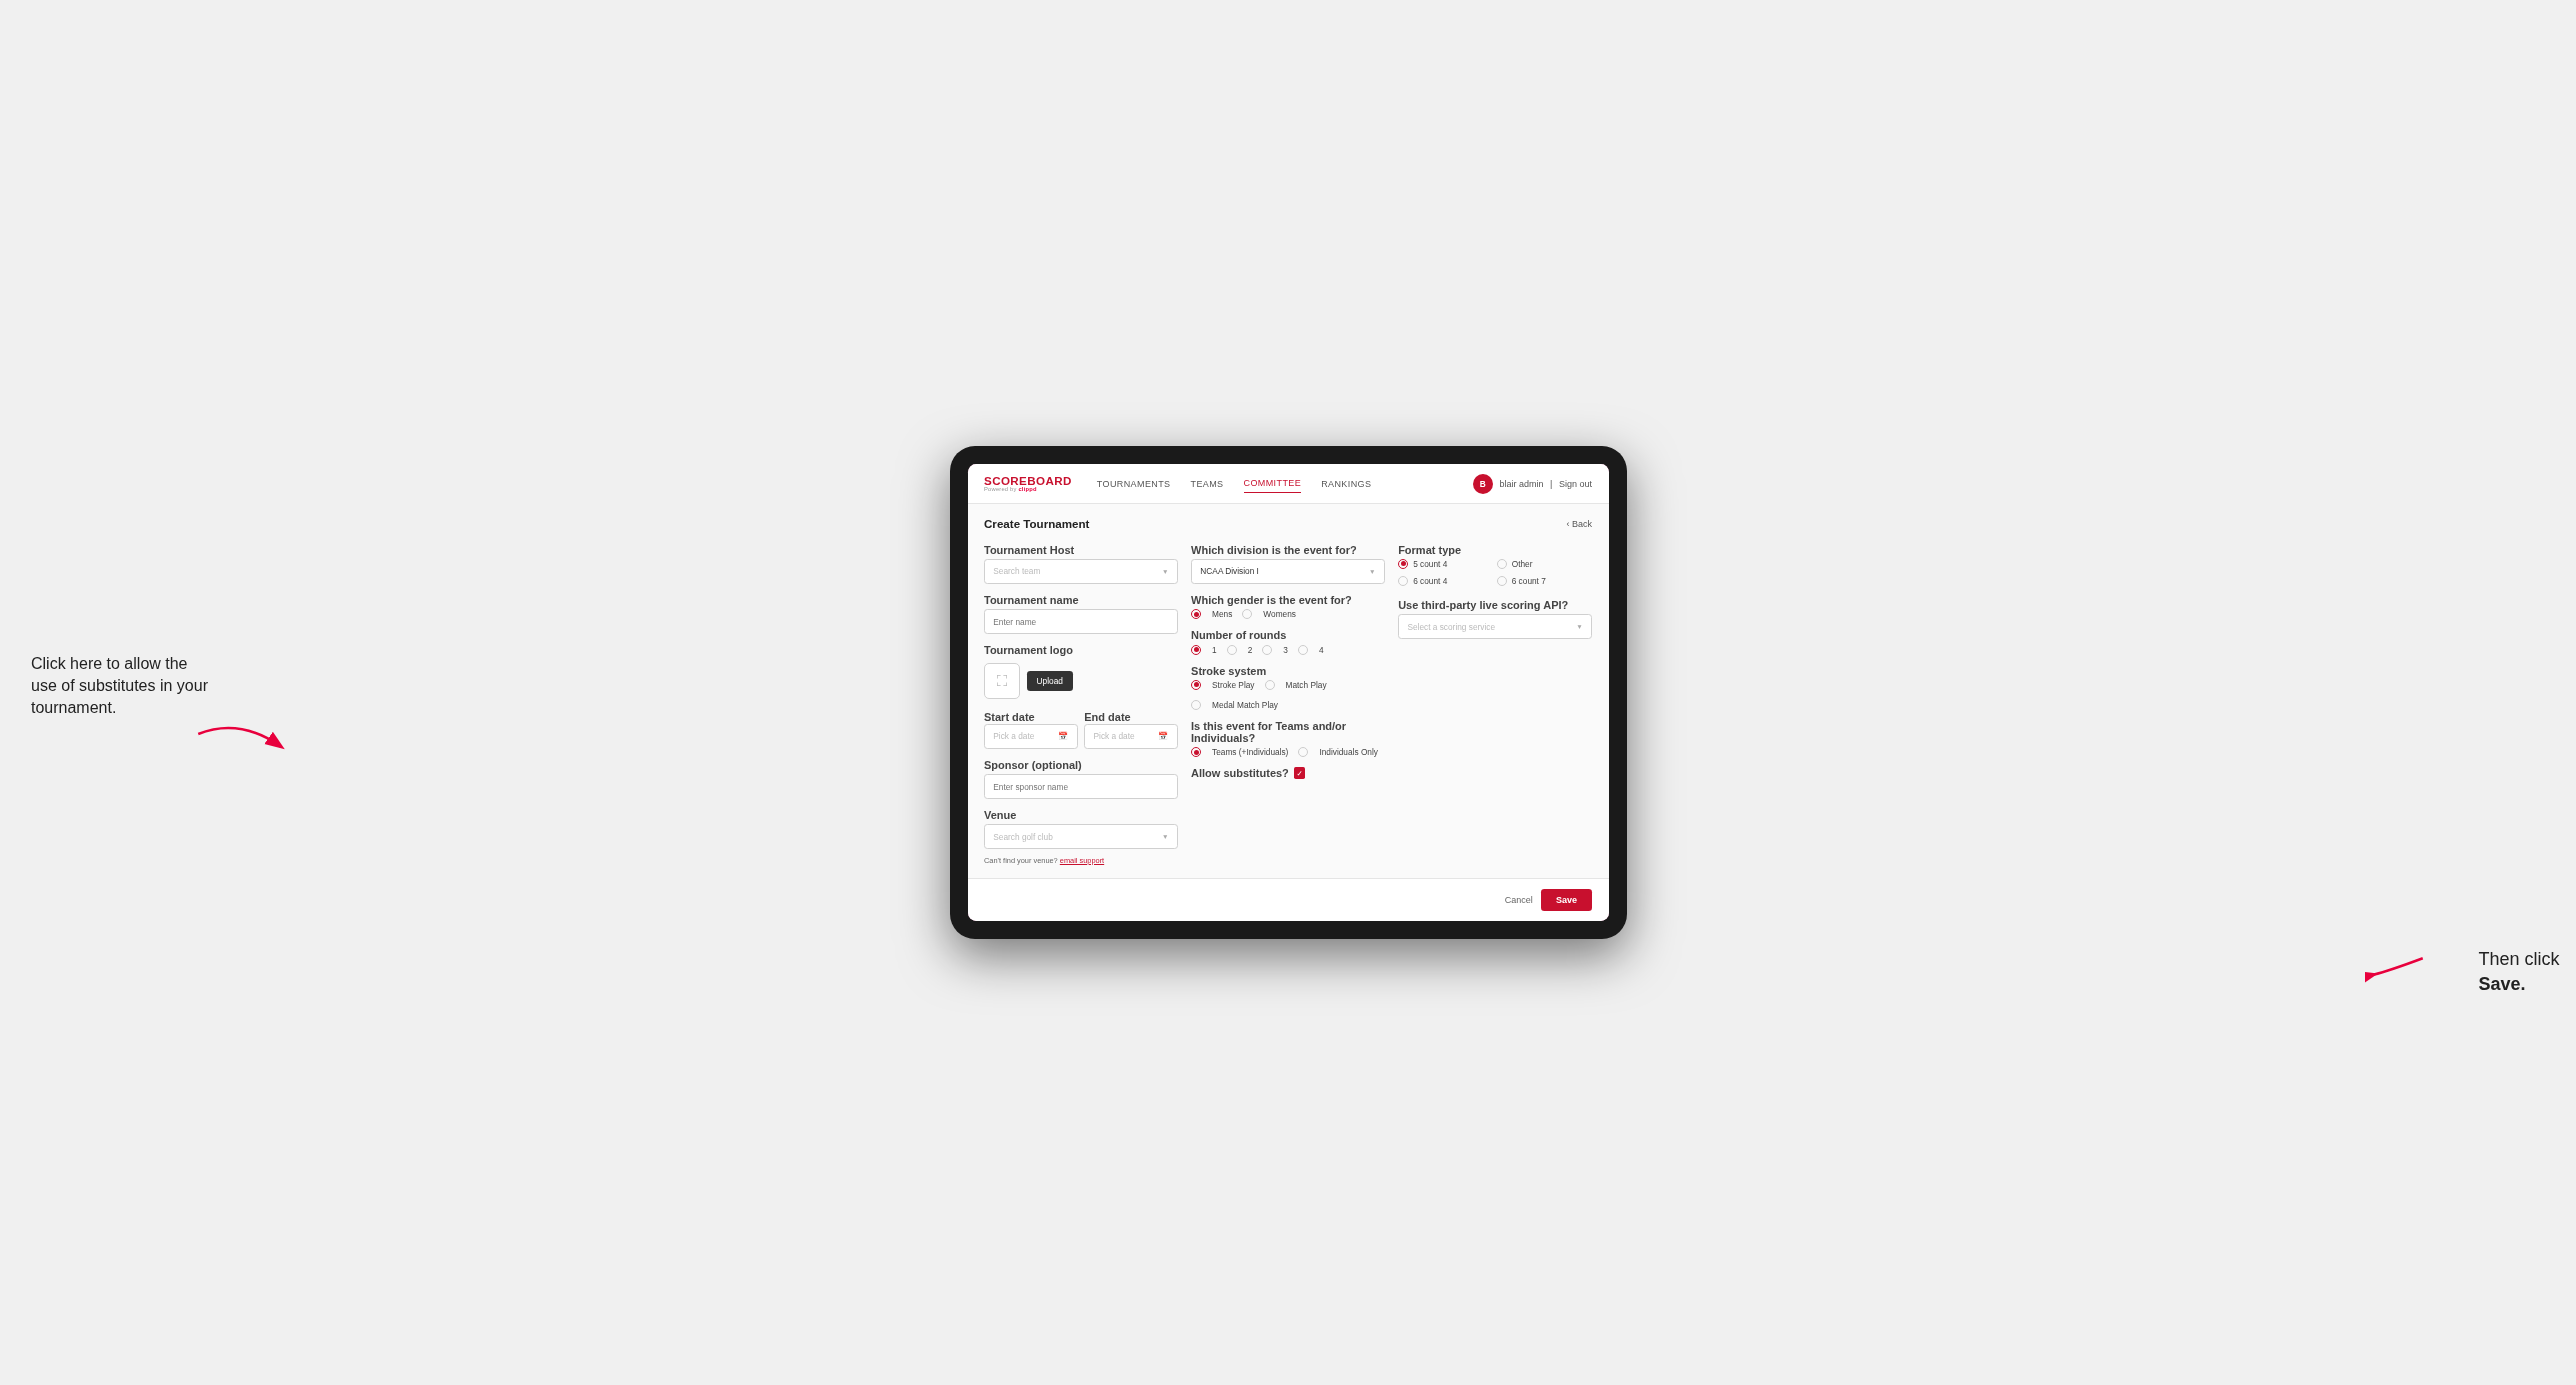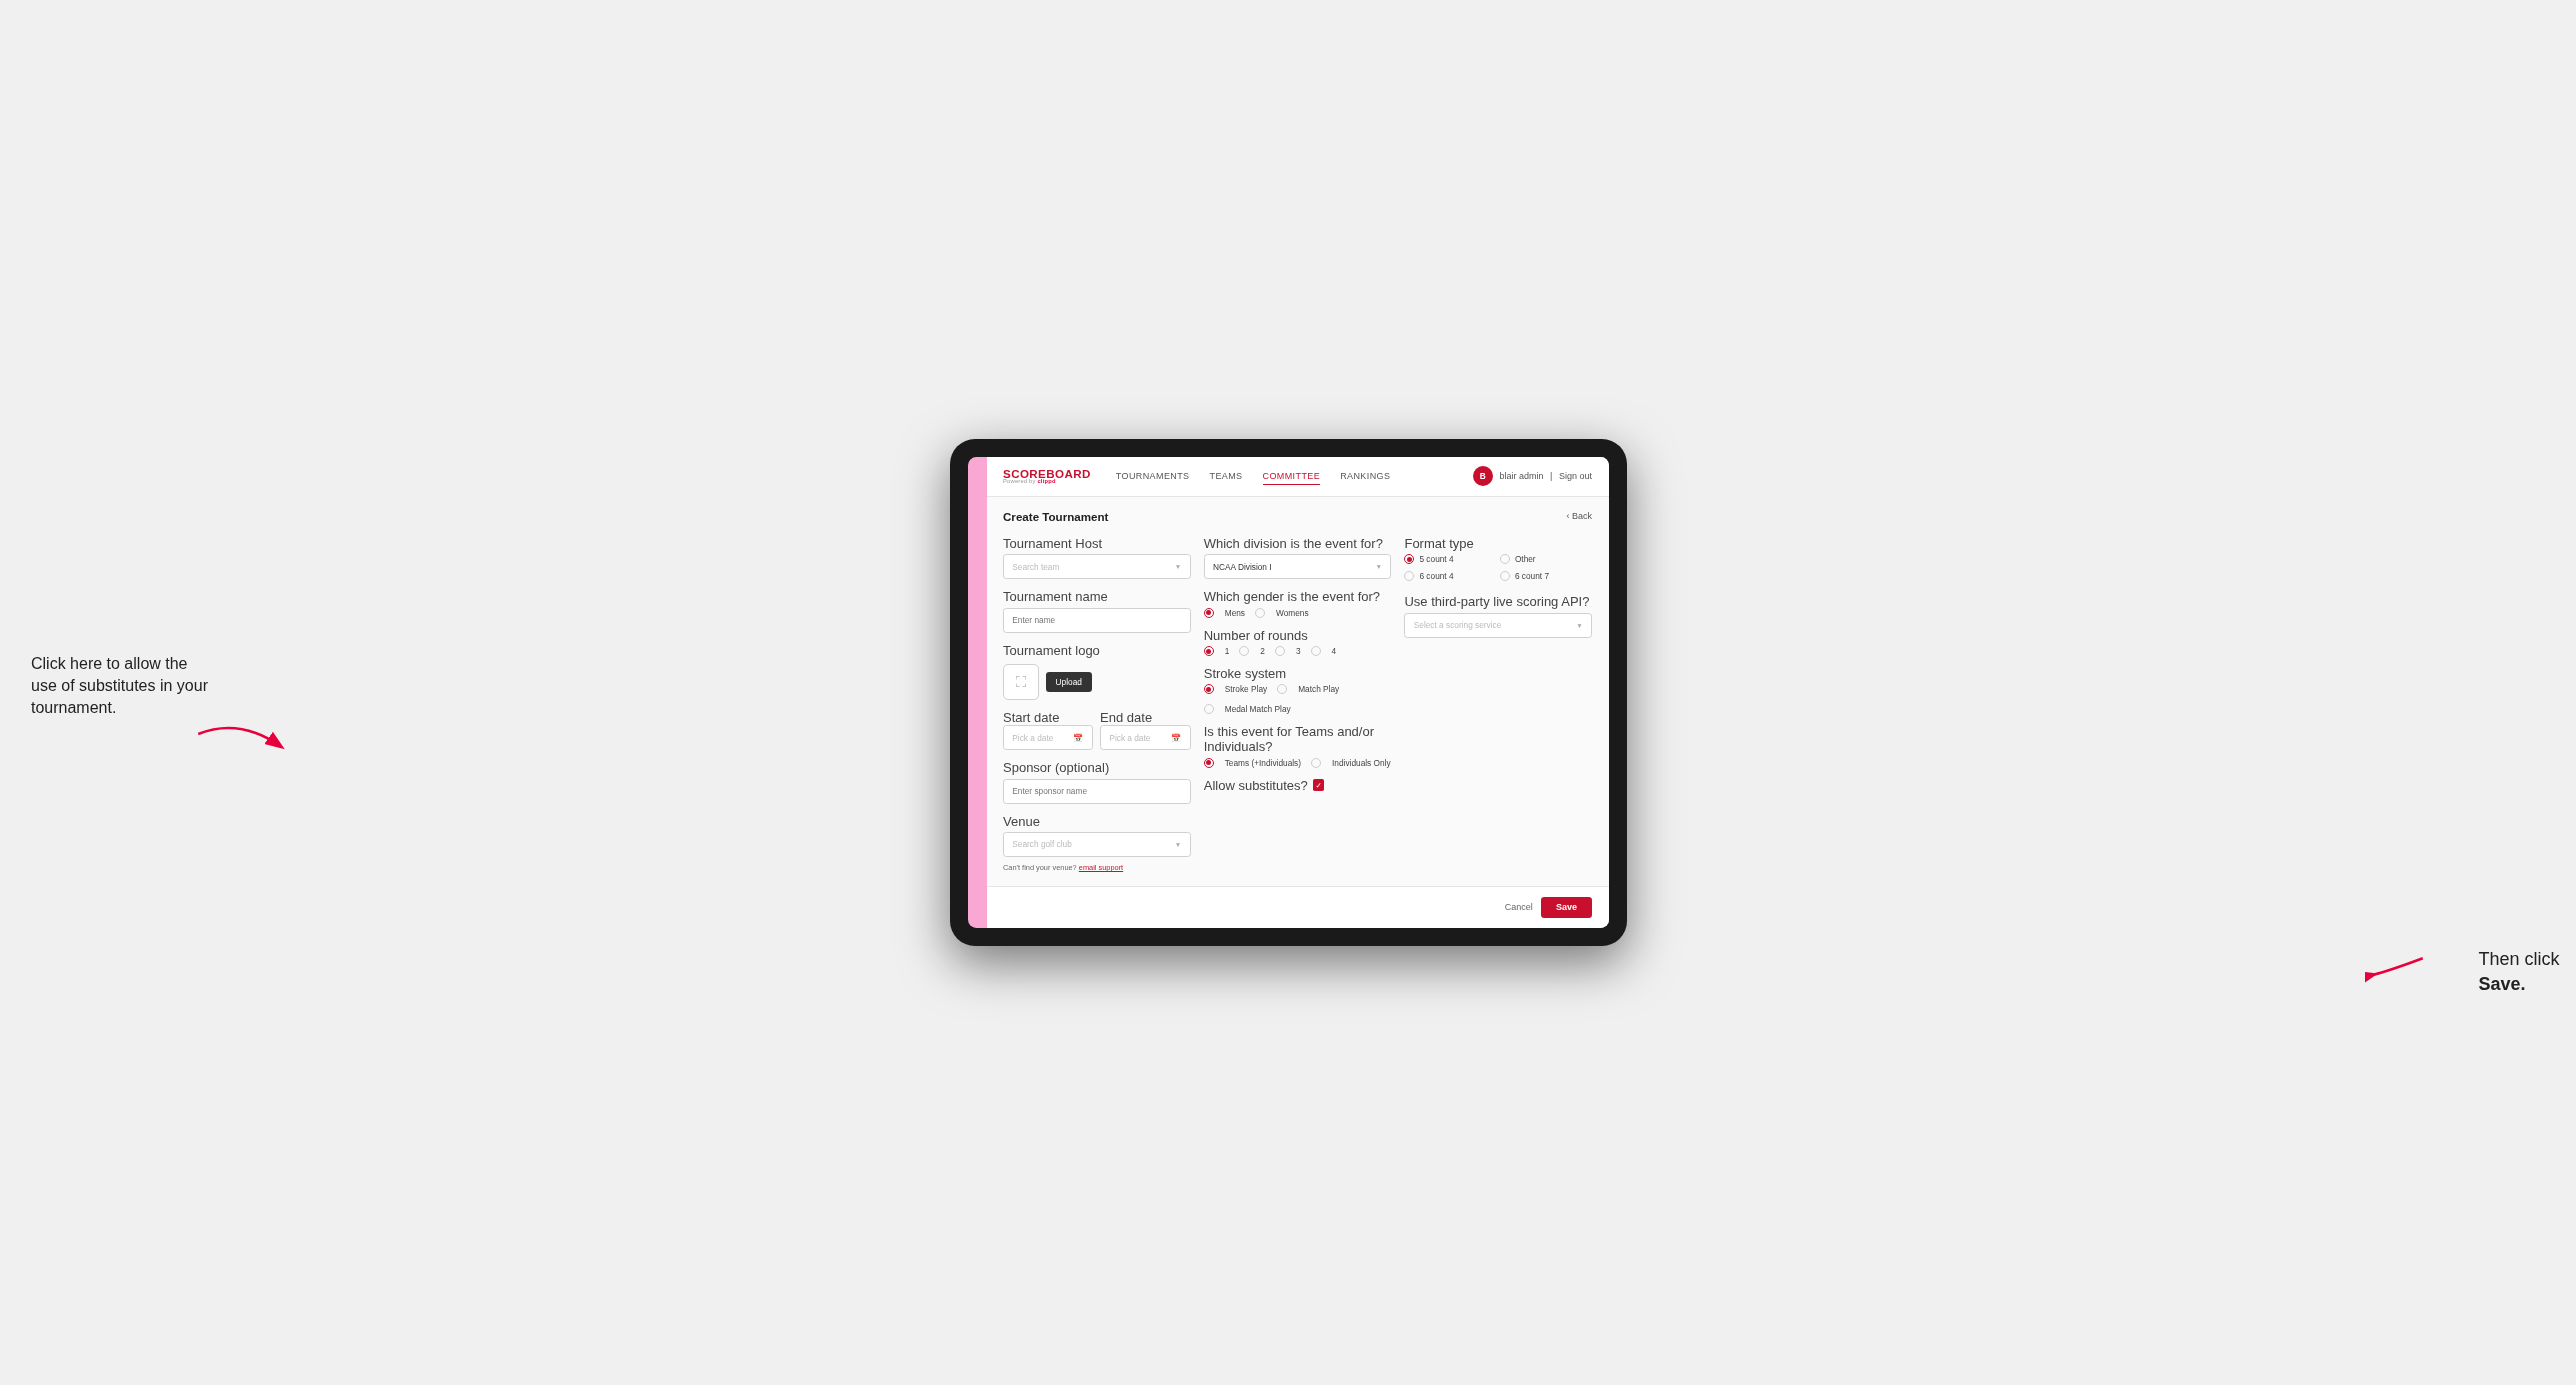--- a/index.html
+++ b/index.html
@@ -44,21 +44,20 @@
       box-shadow: 0 16.5px 50px rgba(0,0,0,0.5);
       width: 677px;
       position: relative;
     }
 
     .tablet-screen {
       background: #f9a8d4;
       border-radius: 8.3px;
       overflow: hidden;
       width: 100%;
-      padding-left: 19px;
     }
 
     
     .nav {
       display: flex;
       align-items: center;
       padding: 0 16.5px;
       height: 40px;
       border-bottom: 0.8px solid #e5e5e5;
       background: #fff;
@@ -171,23 +170,23 @@
       gap: 10px;
     }
 
     .form-group {
       display: flex;
       flex-direction: column;
       gap: 3.3px;
     }
 
     .form-label {
-      font-size: 13px;
+      font-size: 11px;
       color: #444;
-      font-weight: 400;
+      font-weight: 700;
     }
 
     .form-input {
       border: 0.8px solid #d0d0d0;
       border-radius: 3.3px;
       padding: 5px 8.3px;
       font-size: 8.3px;
       color: #999;
       background: #fff;
       width: 100%;

